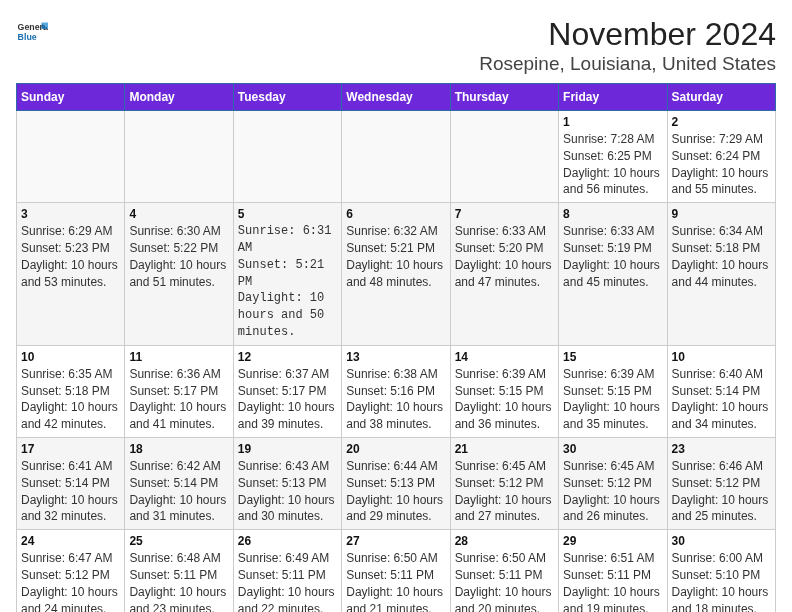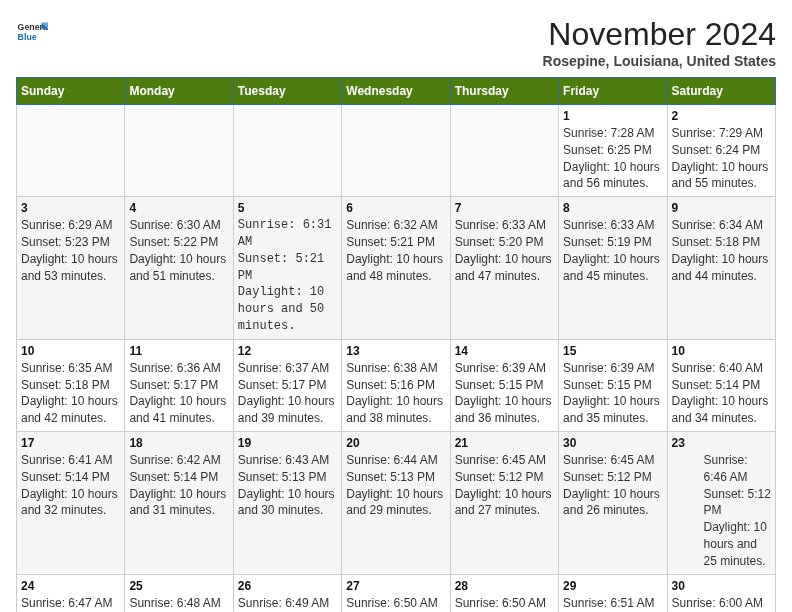--- a/index.html
+++ b/index.html
@@ -28,31 +28,30 @@
     .title-block {
       text-align: right;
     }
     .month-title {
       font-size: 32px;
       font-weight: normal;
       color: #222;
       margin-left: 28px;
     }
     .location {
-      font-size: 14px;
+      font-size: 19px;
       color: #444;
-      font-weight: bold;
     }
     .calendar {
       width: 100%;
       border-collapse: collapse;
       border: 1px solid #ccc;
     }
     .calendar th {
-      background: #4d7c0f;
+      background: #6d28d9;
       color: #fff;
       font-size: 12px;
       font-weight: bold;
       padding: 6px 4px;
       text-align: left;
       border: 1px solid #2d6aa8;
     }
     .calendar td {
       vertical-align: top;
       border: 1px solid #ccc;
@@ -254,21 +253,21 @@
 Daylight: 10 hours and 27 minutes.</div>
         </td>
         <td>
           <div class="day-number">30</div>
           <div class="day-info" style="white-space: pre-line;">Sunrise: 6:45 AM
 Sunset: 5:12 PM
 Daylight: 10 hours and 26 minutes.</div>
         </td>
         <td>
           <div class="day-number">23</div>
-          <div class="day-info" style="white-space: pre-line; margin-left: 32px;">Sunrise: 6:46 AM
+          <div class="day-info" style="white-space: pre-line;">Sunrise: 6:46 AM
 Sunset: 5:12 PM
 Daylight: 10 hours and 25 minutes.</div>
         </td>
       </tr>
       <tr>
         <td>
           <div class="day-number">24</div>
           <div class="day-info" style="white-space: pre-line;">Sunrise: 6:47 AM
 Sunset: 5:12 PM
 Daylight: 10 hours and 24 minutes.</div>

